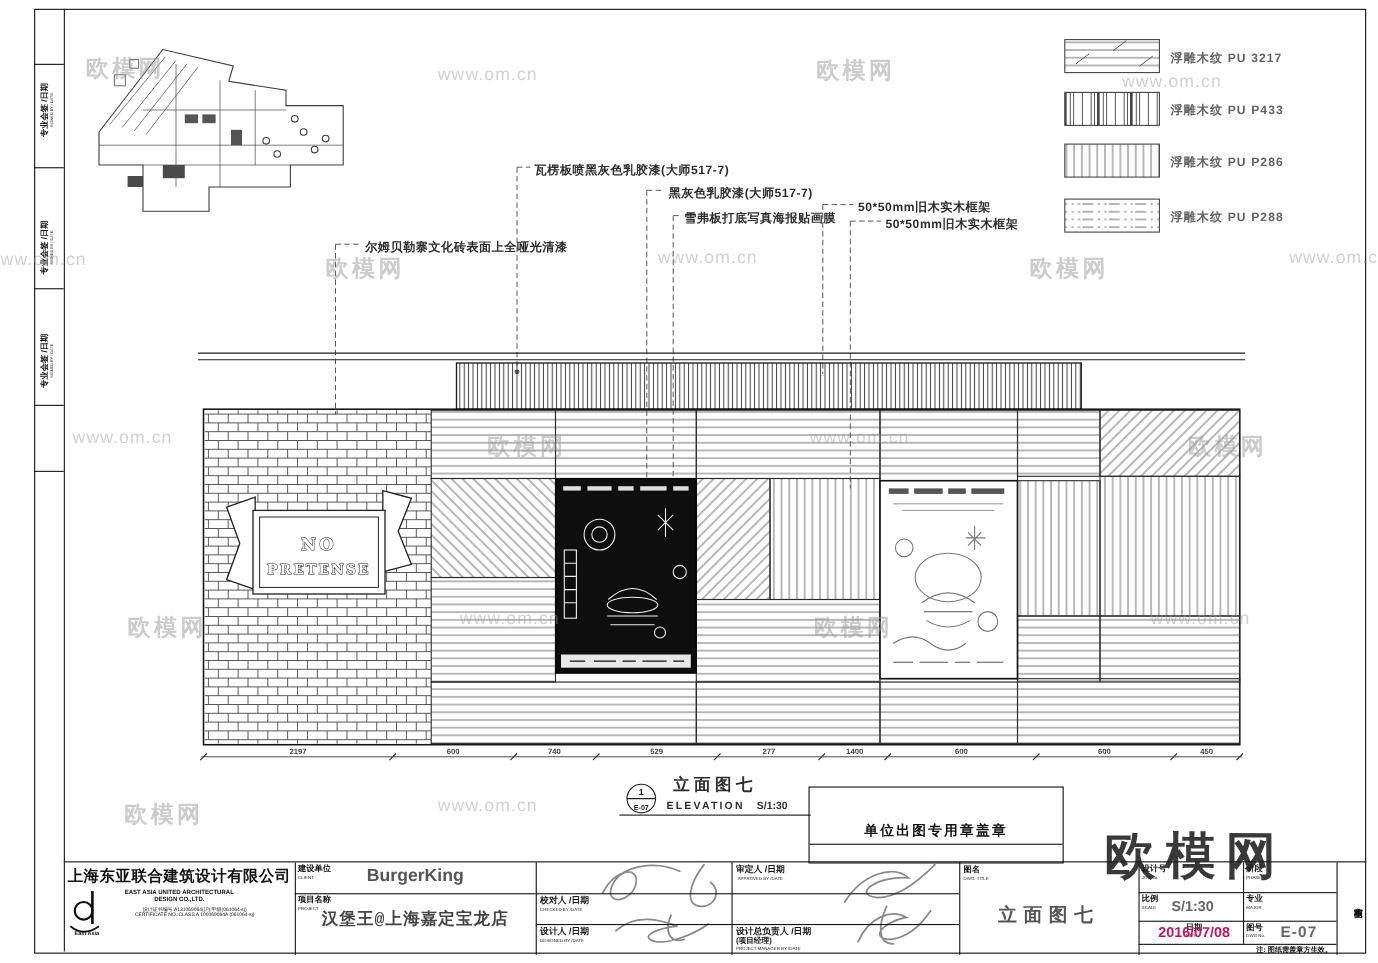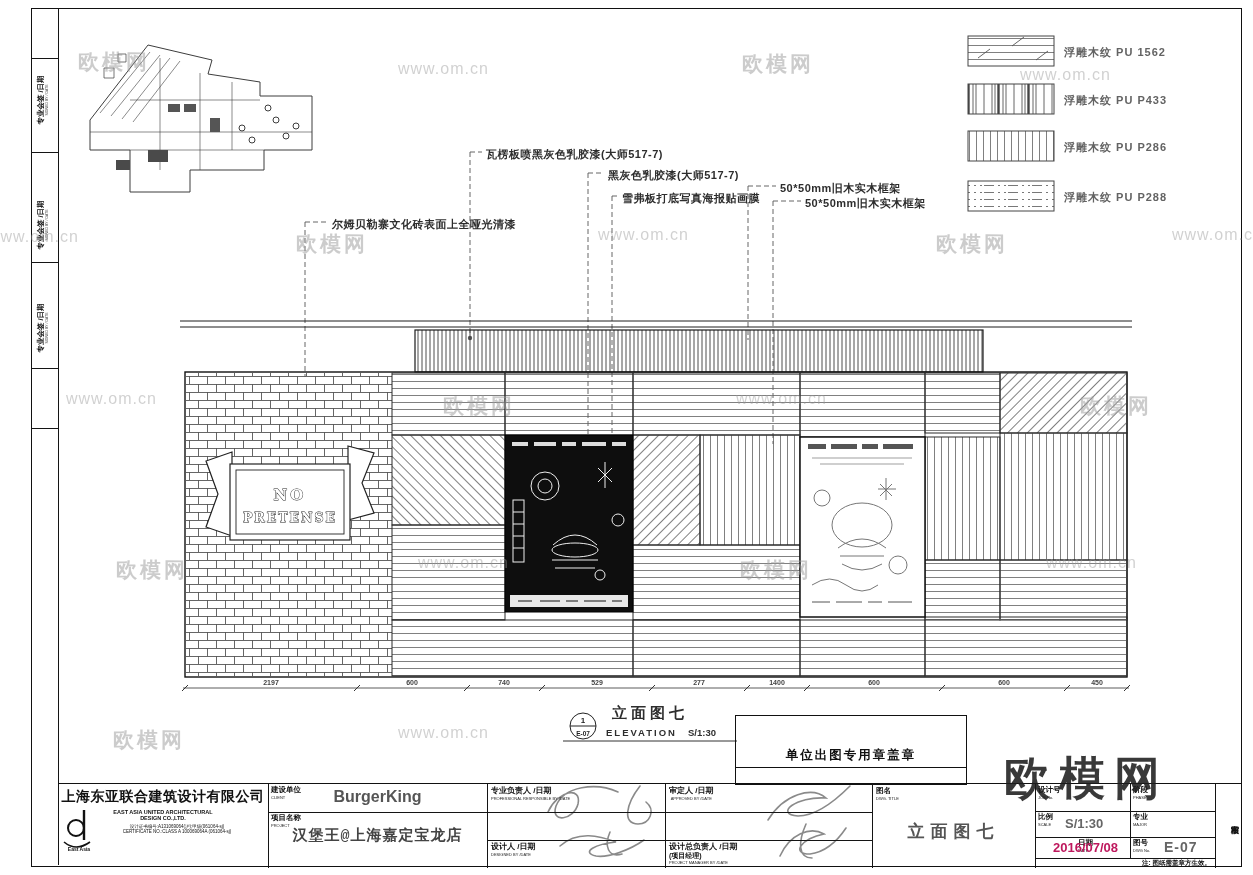--- a/index.html
+++ b/index.html
@@ -235,21 +235,21 @@
       <path d="M780 856 c10 -22 30 -30 44 -22 c-22 4 -34 20 -14 20 c16 -2 28 -14 36 -26 M806 824 c-8 18 -8 34 6 34"></path>
     </g>
 
     <g stroke="#111" fill="none">
       <circle cx="76" cy="828" r="8" stroke-width="2"></circle>
       <path d="M84 810 V840" stroke-width="2.4"></path>
       <path d="M64 842 q12 10 26 0" stroke-width="1.6"></path>
     </g>
   </svg>
 
-  <div class="legend-label" style="left:1064px;top:45px;">浮雕木纹 PU 1562</div>
+  <div class="legend-label" style="left:1064px;top:45px;">浮雕木纹 PU 3217</div>
   <div class="legend-label" style="left:1064px;top:93px;">浮雕木纹 PU P433</div>
   <div class="legend-label" style="left:1064px;top:140px;">浮雕木纹 PU P286</div>
   <div class="legend-label" style="left:1064px;top:190px;">浮雕木纹 PU P288</div>
 
   <div class="ann" style="left:486px;top:147px;">瓦楞板喷黑灰色乳胶漆(大师517-7)</div>
   <div class="ann" style="left:608px;top:168px;">黑灰色乳胶漆(大师517-7)</div>
   <div class="ann" style="left:622px;top:191px;">雪弗板打底写真海报贴画膜</div>
   <div class="ann" style="left:780px;top:181px;">50*50mm旧木实木框架</div>
   <div class="ann" style="left:805px;top:196px;">50*50mm旧木实木框架</div>
   <div class="ann" style="left:332px;top:217px;">尔姆贝勒寨文化砖表面上全哑光清漆</div>
@@ -296,24 +296,24 @@
       <div class="tb-value" style="text-align:center;font-size:16px;margin-top:4px;color:#555;">BurgerKing</div>
     </div>
     <div class="abs" style="left:210px;top:28px;width:219px;height:56px;">
       <div style="position:absolute;left:3px;top:2px;">
         <div class="tb-label-cn">项目名称</div>
         <div class="tb-label-en">PROJECT</div>
       </div>
       <div class="tb-value" style="text-align:center;font-size:15px;margin-top:14px;color:#444;letter-spacing:1px;font-family:Liberation Mono, monospace;">汉堡王@上海嘉定宝龙店</div>
     </div>
 
-    <div class="abs" style="left:429px;top:0;width:178px;height:28px;">
+    <div class="abs" style="left:429px;top:28px;width:178px;height:28px;">
       <div style="position:absolute;left:4px;top:3px;">
-        <div class="tb-label-cn" style="font-size:8px;">专业负责人 /日期</div>
-        <div class="tb-label-en">PROFESSIONAL RESPONSIBLE BY /DATE</div>
+        <div class="tb-label-cn" style="font-size:8px;">校对人 /日期</div>
+        <div class="tb-label-en">CHECKED BY /DATE</div>
       </div>
     </div>
     <div class="abs" style="left:429px;top:56px;width:178px;height:28px;">
       <div style="position:absolute;left:4px;top:3px;">
         <div class="tb-label-cn" style="font-size:8px;">设计人 /日期</div>
         <div class="tb-label-en">DESIGNED BY /DATE</div>
       </div>
     </div>
 
     <div class="abs" style="left:607px;top:0;width:207px;height:28px;">

